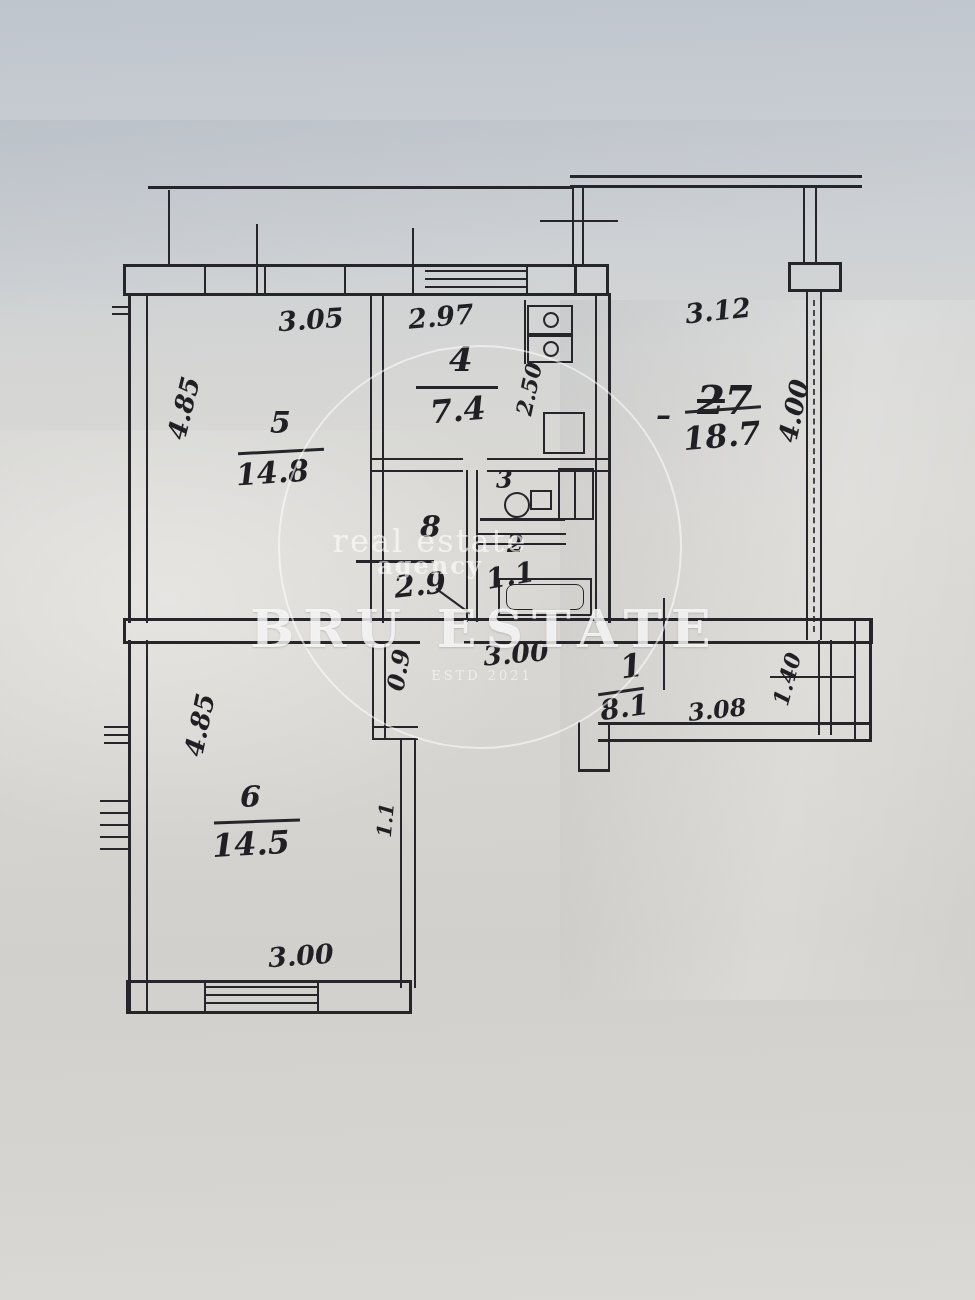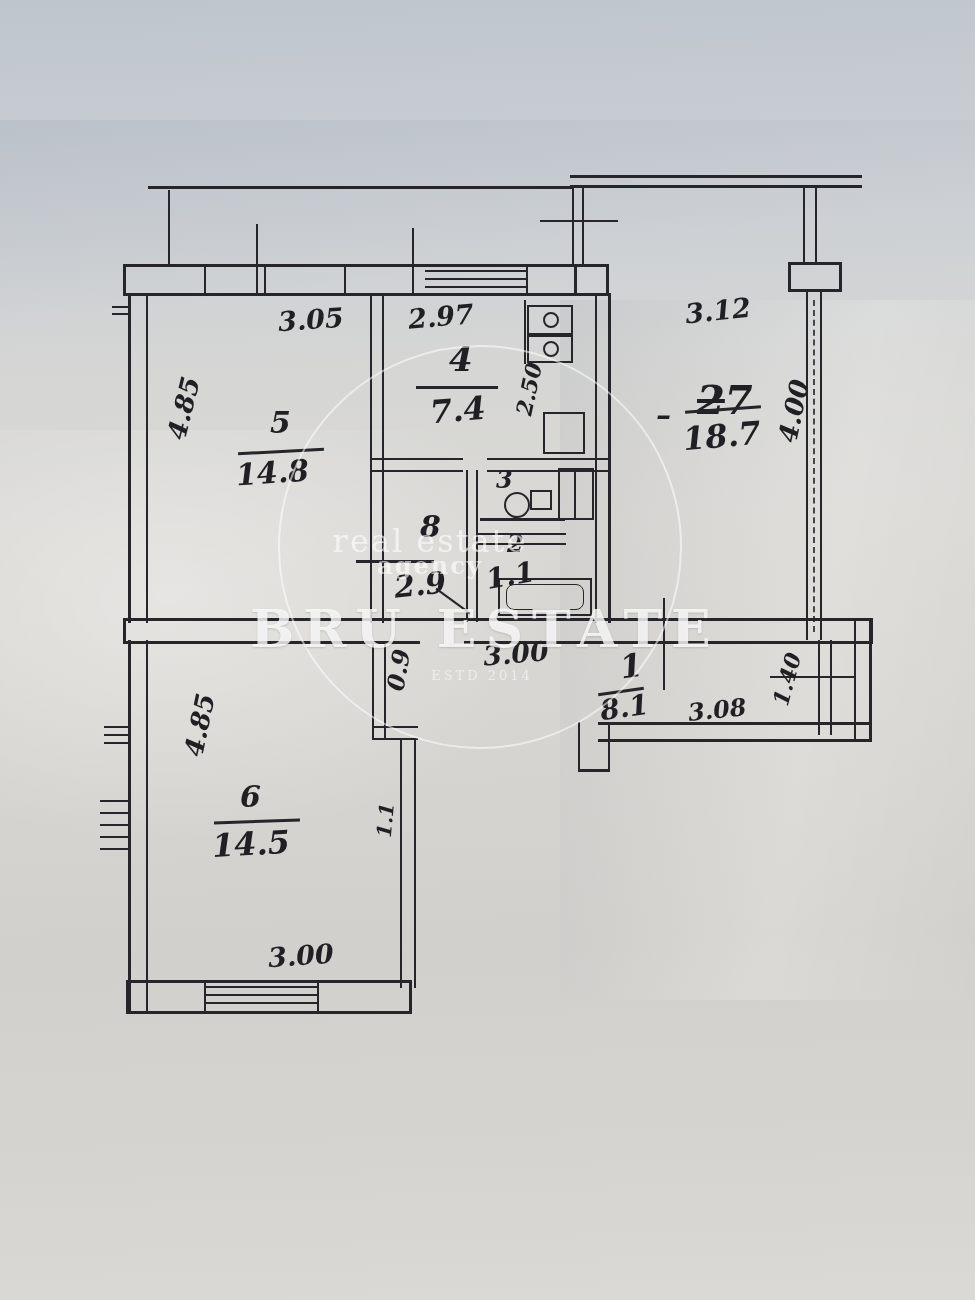--- a/index.html
+++ b/index.html
@@ -164,13 +164,13 @@
 <div class="lbl" style="left:600px;top:694px;font-size:28px;transform:rotate(-8deg);">8.1</div>
 
 <div class="lbl" style="left:240px;top:782px;font-size:30px;">6</div>
 <div class="wl" style="left:214px;top:820px;width:86px;height:3px;transform:rotate(-2deg);"></div>
 <div class="lbl" style="left:212px;top:828px;font-size:32px;transform:rotate(-3deg);">14.5</div>
 
 <div class="wm-circle" style="left:278px;top:345px;width:400px;height:400px;"></div>
 <div class="wm" style="left:330px;top:522px;width:200px;font-size:32px;letter-spacing:2px;">real estate</div>
 <div class="wm" style="left:330px;top:551px;width:200px;font-size:24px;letter-spacing:2px;font-weight:bold;">agency</div>
 <div class="wm wm-brand" style="left:155px;top:598px;width:660px;font-size:52px;font-weight:600;letter-spacing:9px;">BRU ESTATE</div>
-<div class="wm" style="left:382px;top:668px;width:200px;font-size:13px;letter-spacing:3px;color:rgba(255,255,255,.55);">ESTD 2014</div>
+<div class="wm" style="left:382px;top:668px;width:200px;font-size:13px;letter-spacing:3px;color:rgba(255,255,255,.55);">ESTD 2021</div>
 
 </body></html>

